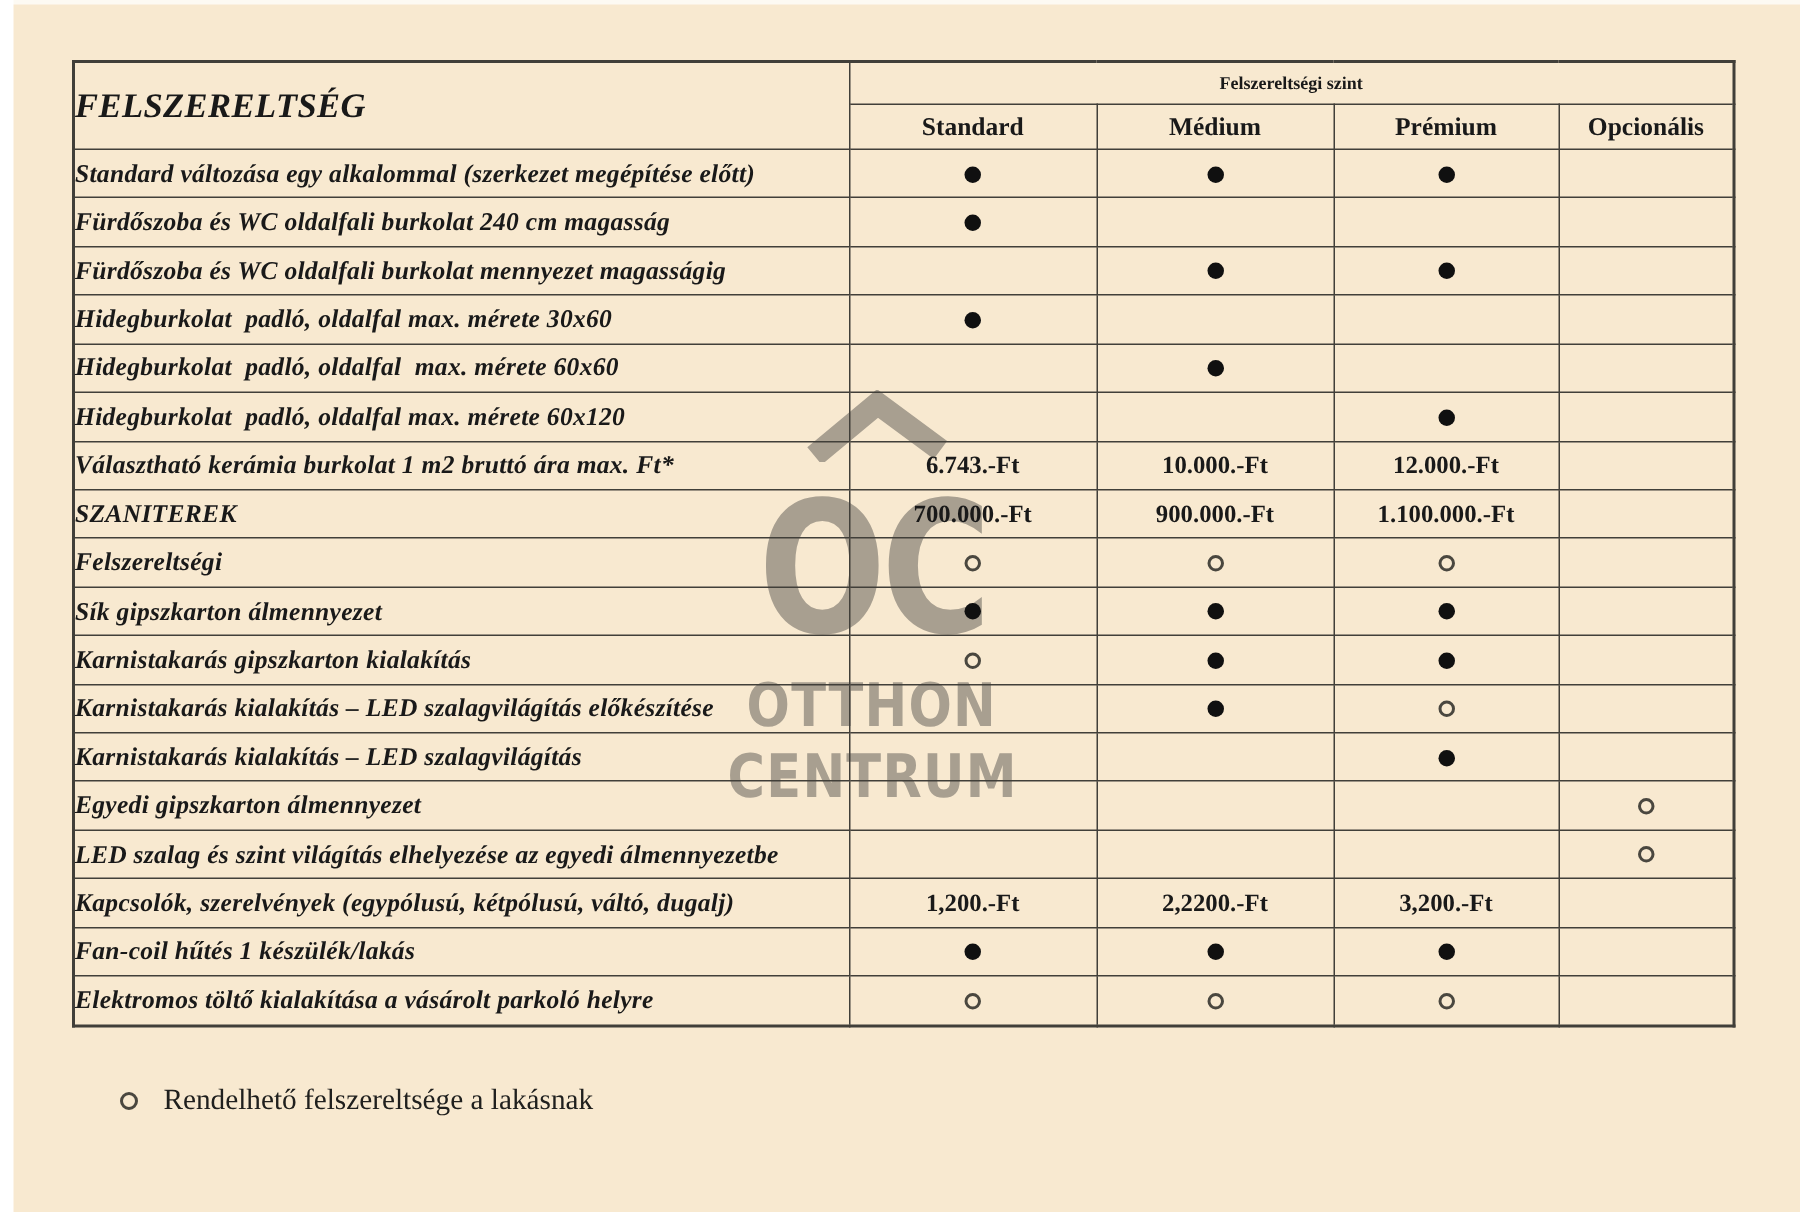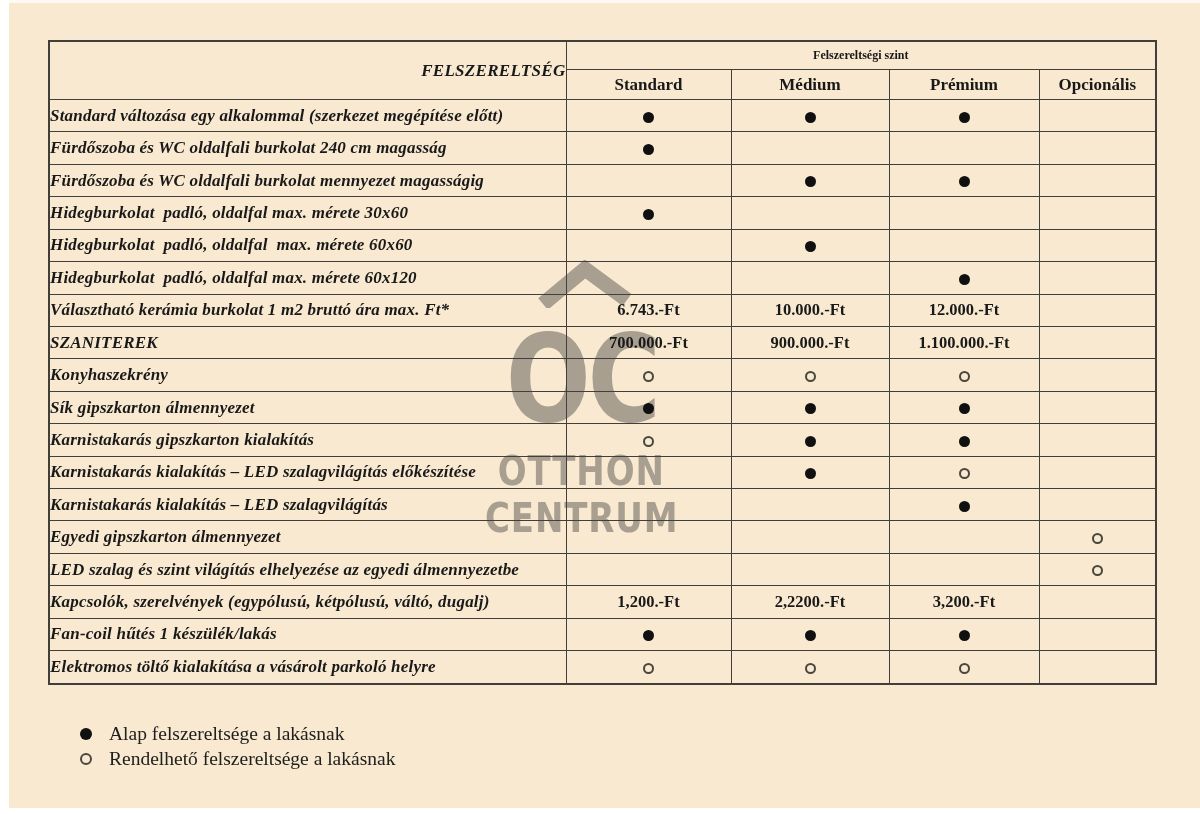--- a/index.html
+++ b/index.html
@@ -48,22 +48,22 @@
     background: transparent;
     border: 2px solid #413f39;
     color: #191919;
   }
   table.equip td, table.equip th {
     border: 1px solid #413f39;
     padding: 0;
     background: transparent;
   }
   th.corner {
-    font-size: 17px; font-weight: bold; font-style: italic;
-    text-align: right; letter-spacing: .3px; margin-left: 20px;
+    font-size: 23px; font-weight: bold; font-style: italic;
+    text-align: left; letter-spacing: .3px; margin-left: 20px;
   }
   th.group-header {
     font-size: 12px; font-weight: bold; text-align: center;
     height: 27px;
   }
   th.level-header {
     font-size: 17px; font-weight: bold; text-align: center;
     height: 29px;
     margin-top: 20px;
   }
@@ -175,21 +175,21 @@
           <td class="mark-cell"></td>
         </tr>
         <tr>
           <td class="label-cell">SZANITEREK</td>
           <td class="mark-cell price">700.000.-Ft</td>
           <td class="mark-cell price">900.000.-Ft</td>
           <td class="mark-cell price">1.100.000.-Ft</td>
           <td class="mark-cell"></td>
         </tr>
         <tr>
-          <td class="label-cell">Konyhaszekrény</td>
+          <td class="label-cell">Felszereltségi</td>
           <td class="mark-cell"><span class="dot open"></span></td>
           <td class="mark-cell"><span class="dot open"></span></td>
           <td class="mark-cell"><span class="dot open"></span></td>
           <td class="mark-cell"></td>
         </tr>
         <tr>
           <td class="label-cell">Sík gipszkarton álmennyezet</td>
           <td class="mark-cell"><span class="dot filled"></span></td>
           <td class="mark-cell"><span class="dot filled"></span></td>
           <td class="mark-cell"><span class="dot filled"></span></td>
@@ -248,26 +248,20 @@
           <td class="label-cell">Elektromos töltő kialakítása a vásárolt parkoló helyre</td>
           <td class="mark-cell"><span class="dot open"></span></td>
           <td class="mark-cell"><span class="dot open"></span></td>
           <td class="mark-cell"><span class="dot open"></span></td>
           <td class="mark-cell"></td>
         </tr>
       </tbody>
   </table>
 
   <div class="legend">
-    <div class="legend-item">
-      <span class="legend-symbol">
-          <span class="dot filled"></span>
-        </span>
-      <span>Alap felszereltsége a lakásnak</span>
-    </div>
     <div class="legend-item">
       <span class="legend-symbol">
           <span class="dot open"></span>
         </span>
       <span>Rendelhető felszereltsége a lakásnak</span>
     </div>
   </div>
 
   <div class="edge-top"></div>
   <div class="edge-left"></div>

